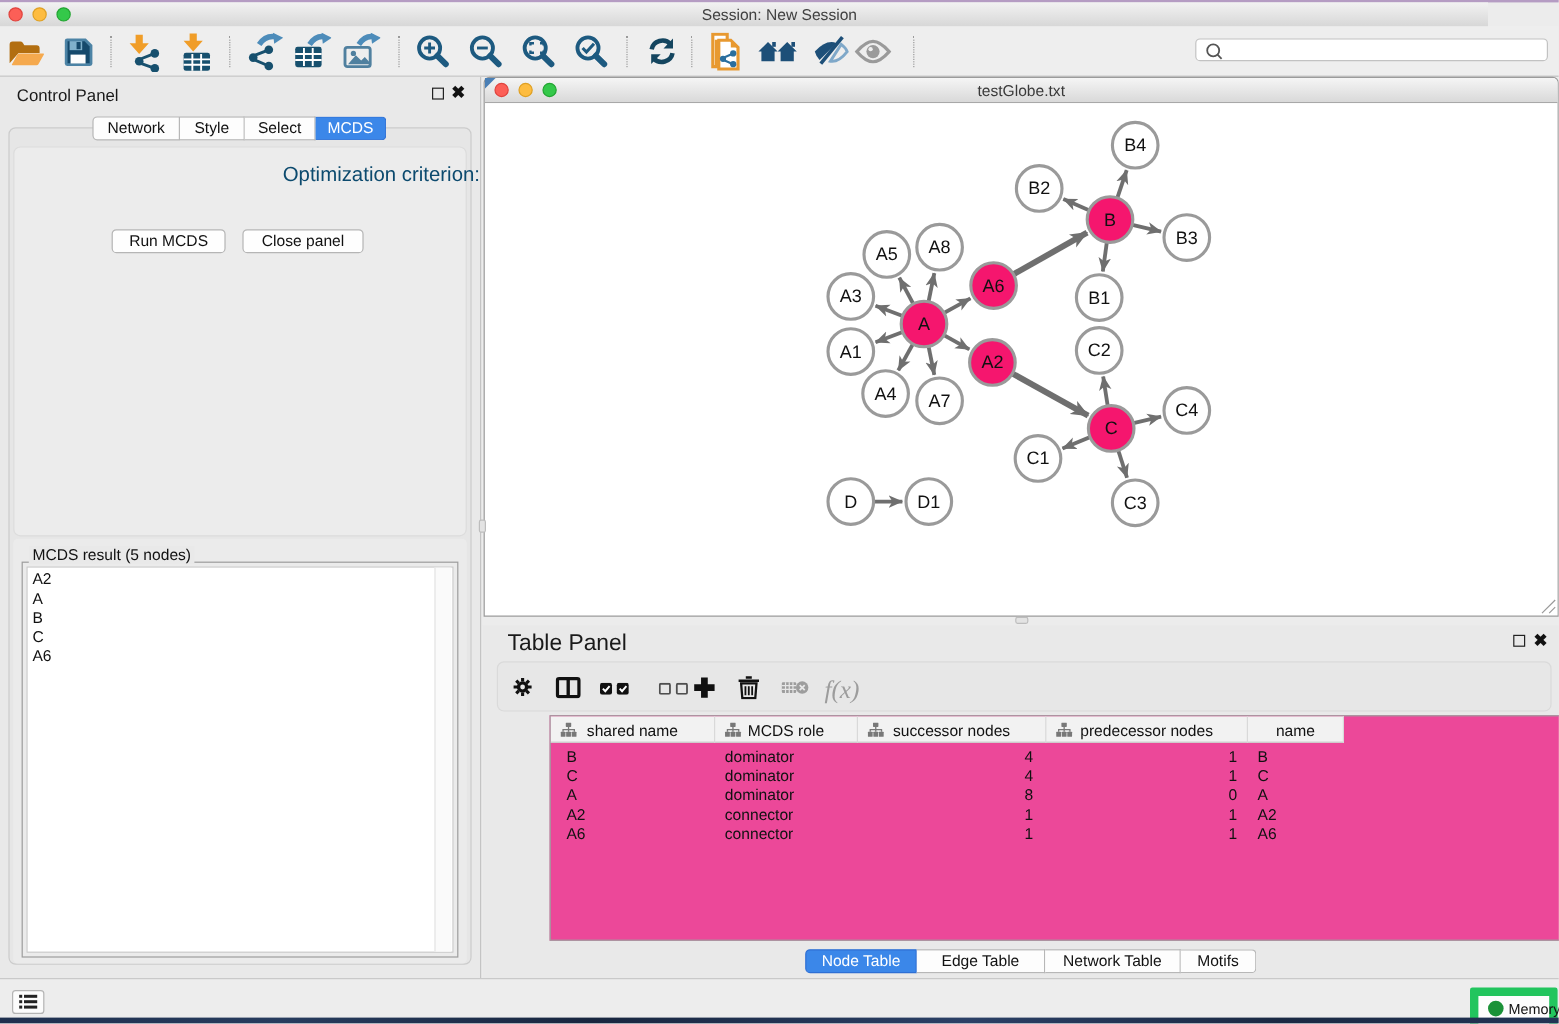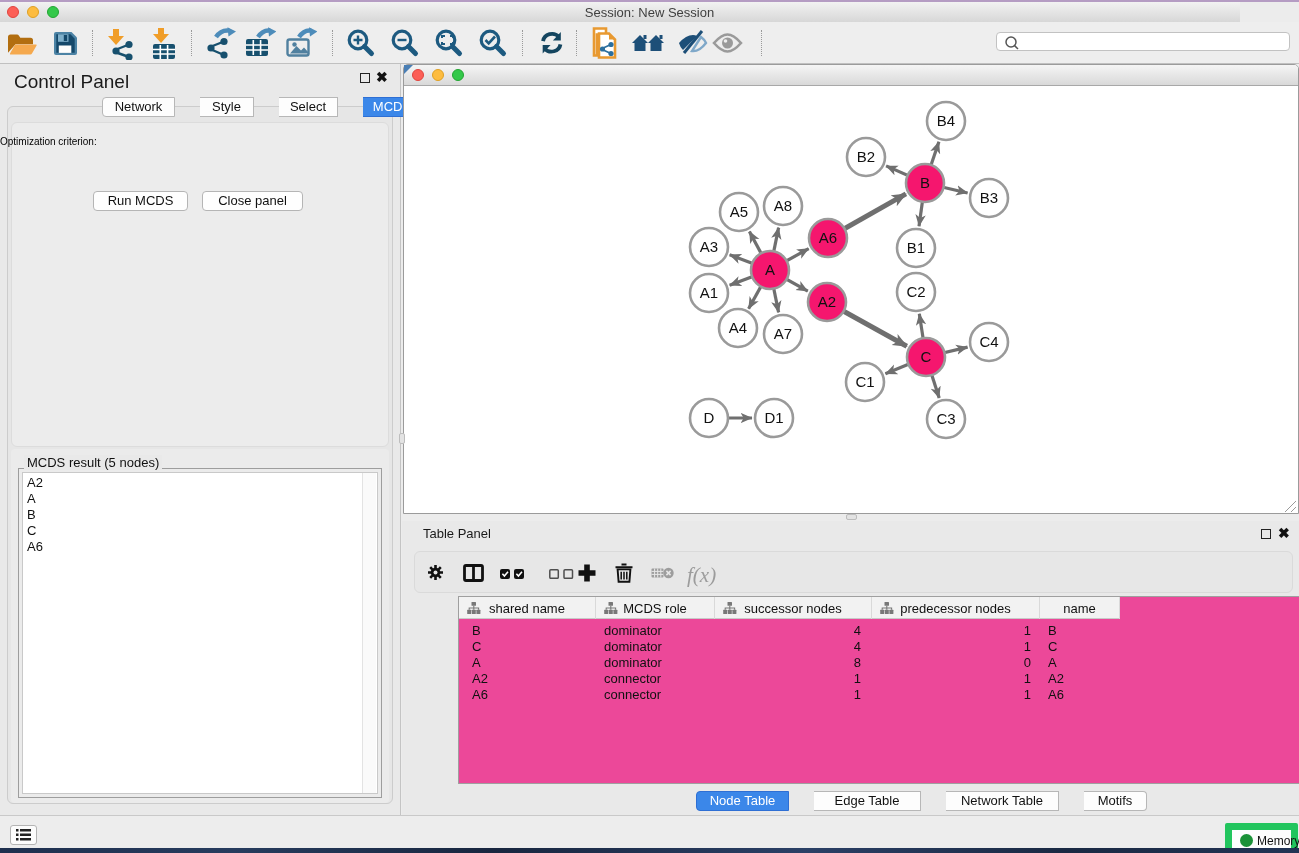--- a/index.html
+++ b/index.html
@@ -13,33 +13,33 @@
 #titlebar .tl { position:absolute; width:12px; height:12px; border-radius:50%; top:4px; }
 #apptitle { left:0; top:2.5px; width:1299px; text-align:center; font-size:13px; color:#404040; }
 
 #toolbar { left:0; top:22px; width:1299px; height:42px; background:#eeeeee; border-bottom:1px solid #c0c0c0; }
 .tbi { position:absolute; top:5px; }
 .tsep { position:absolute; top:8px; width:0; height:26px; border-left:1px dotted #9a9a9a; }
 #searchbox { position:absolute; left:996px; top:10px; width:294px; height:19px; background:#fff;
   border:1px solid #c2c2c2; border-radius:4px; }
 
 #cpanel { left:0; top:64px; width:401px; height:751px; background:#e9e9e9; border-right:1px solid #c4c4c4; }
-#cpanel .hdr { position:absolute; left:14px; top:7px; font-size:19px; color:#1a1a1a; }
+#cpanel .hdr { position:absolute; left:14px; top:7px; font-size:14px; color:#1a1a1a; }
 .tabrow { position:absolute; display:flex; font-size:13px; }
 .tab { border:1px solid #b7b7b7; border-left:none; background:#fdfdfd; color:#111;
-  display:flex; align-items:center; justify-content:center; height:20px; padding-bottom:1px;margin-left:25px; }
+  display:flex; align-items:center; justify-content:center; height:20px; padding-bottom:1px; }
 .tab.first { border-left:1px solid #b7b7b7; border-radius:4px 0 0 4px; }
 .tab.last { border-radius:0 4px 4px 0; }
 .tab.sel { background:#3b87e9; border-color:#2e6fd4; color:#fff; }
 
 #cp-outer { left:7px; top:42px; width:386px; height:698px; background:#e6e6e6;
   border:1px solid #cccccc; border-radius:6px; }
 #cp-inner { left:11px; top:58px; width:378px; height:325px; background:#ececec;
   border:1px solid #dcdcdc; border-radius:6px; }
-#optlabel { left:0; top:72px; width:400px; text-align:left; font-size:10px; color:#000000; }
+#optlabel { left:0; top:72px; width:400px; text-align:right; font-size:17px; color:#0c4a6e; }
 #combo { left:43px; top:94px; width:312px; height:20px; background:#fff; border:1px solid #b5b5b5;
   border-radius:4px; font-size:13px; color:#111; }
 #combo .txt { position:absolute; left:12px; top:2px; }
 #combo .step { position:absolute; right:-1px; top:-1px; width:19px; height:20px; border-radius:0 4px 4px 0;
   background:linear-gradient(#6aabf7,#2c6be4); }
 .btn { position:absolute; height:20px; background:#fefefe; border:1px solid #b5b5b5; border-radius:4px;
   font-size:13px; color:#111; text-align:center; }
 #fieldset { left:18px; top:404px; width:364px; height:330px; border:1px solid #9d9d9d; }
 #fieldlegend { left:24px; top:391px; background:#e9e9e9; padding:0 3px; font-size:13px; color:#111; }
 #mcdslist { left:22px; top:408px; width:356px; height:322px; background:#fff; border:1px solid #c9c9c9;
@@ -47,21 +47,21 @@
 #mcdsscroll { left:362px; top:409px; width:14px; height:320px; background:#fafafa; border-left:1px solid #e3e3e3; }
 
 #netwin { left:403px; top:64px; width:896px; height:450px; background:#fff;
   border:1px solid #9b9b9b; border-radius:5px 5px 0 0; }
 #nettitle { position:absolute; left:0; top:0; width:894px; height:21px;
   background:linear-gradient(#f5f5f5,#d9d9d9); border-bottom:1px solid #a8a8a8; border-radius:4px 4px 0 0; }
 #nettitle .tl { position:absolute; top:4px; width:12px; height:12px; border-radius:50%; }
 #nettitle .t { position:absolute; top:3px; width:100%; text-align:center; font-size:13px; color:#3a3a3a; }
 
 #tpanel { left:402px; top:521px; width:897px; height:294px; background:#e9e9e9; }
-#tpanel .hdr { position:absolute; left:21px; top:5px; font-size:13px; color:#1a1a1a; }
+#tpanel .hdr { position:absolute; left:21px; top:5px; font-size:19px; color:#1a1a1a; }
 #ttable { position:absolute; left:12px; top:75px; width:879px; height:188px; background:#ec4899; border:1px solid #9f9f9f;margin-left:44px; }
 #thead { position:absolute; left:0; top:0; width:661px; height:22px; background:#f2f2f2; border-bottom:1px solid #c9c9c9; }
 .hcell { position:absolute; top:0; height:22px; border-right:1px solid #d9d9d9; font-size:13px; color:#111; }
 .hcell span { position:absolute; top:4px; width:100%; text-align:center; }
 .hico { position:absolute; left:8px; top:5px; }
 .trow { position:absolute; font-size:13px; color:#111; }
 
 .float-ico { position:absolute; width:10px; height:10px; border:1.5px solid #222; }
 .close-ico { position:absolute; font-size:14px; font-weight:bold; color:#111; }
 
@@ -233,20 +233,21 @@
 </div>
 
 <div id="netwin" class="abs">
   <div id="nettitle">
     <svg style="position:absolute;left:0;top:0;" width="10" height="10">
         <path d="M0 0 h9 L0 9 z" fill="#4a7fb5"></path>
       </svg>
     <div class="tl" style="left:8px; background:#fc5f57; border:1px solid #e0443e;"></div>
     <div class="tl" style="left:28px; background:#fdbc40; border:1px solid #dfa023;"></div>
     <div class="tl" style="left:48px; background:#34c84a; border:1px solid #23a532;"></div>
+    <div class="t">testGlobe.txt</div>
   </div>
   <svg id="graph" style="position:absolute; left:0; top:22px;" width="894" height="426" viewBox="1 0 894 426">
     <defs>
       <marker id="aa" markerWidth="13" markerHeight="12" refX="11.5" refY="5.5" orient="auto" markerUnits="userSpaceOnUse">
         <path d="M0,0.3 L12,5.5 L0,10.7 L3.2,5.5 Z" fill="#6f6f6f"></path>
       </marker>
       <marker id="ab" markerWidth="16" markerHeight="14" refX="14" refY="6.5" orient="auto" markerUnits="userSpaceOnUse">
         <path d="M0,0.3 L15,6.5 L0,12.7 L3.9,6.5 Z" fill="#6f6f6f"></path>
       </marker>
     </defs>

